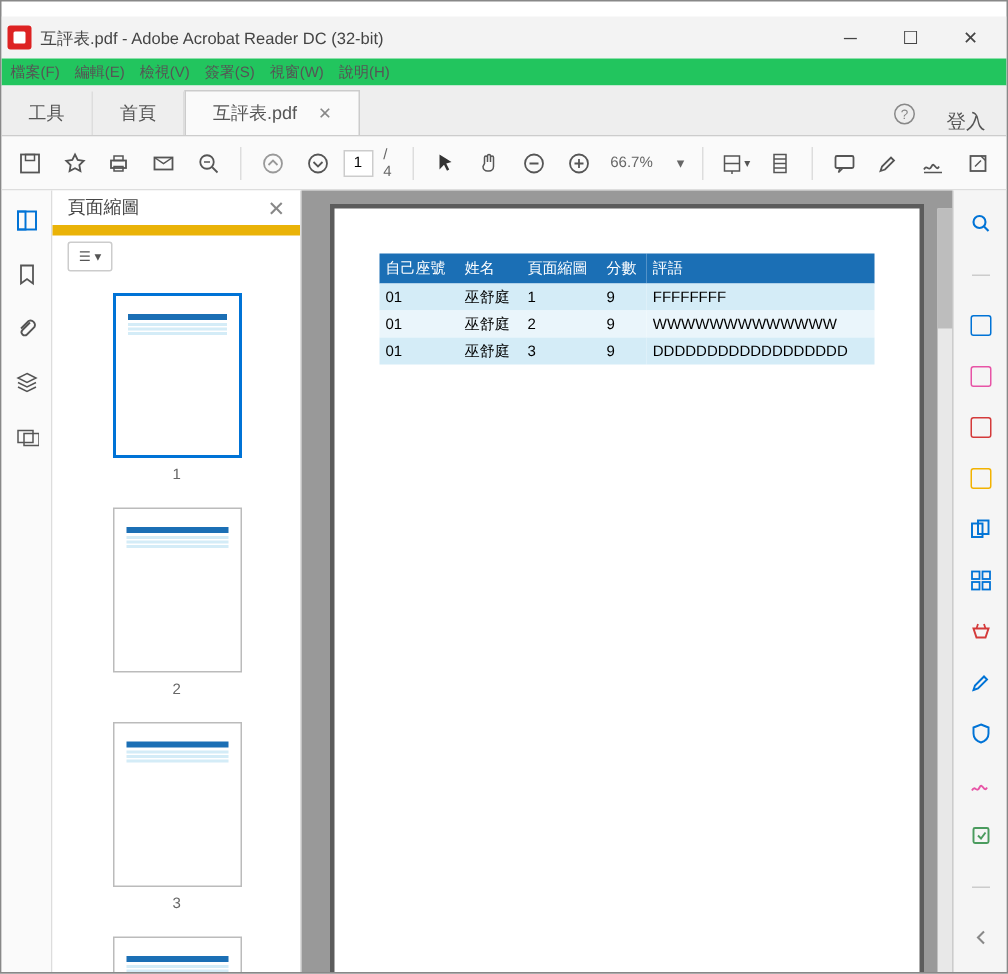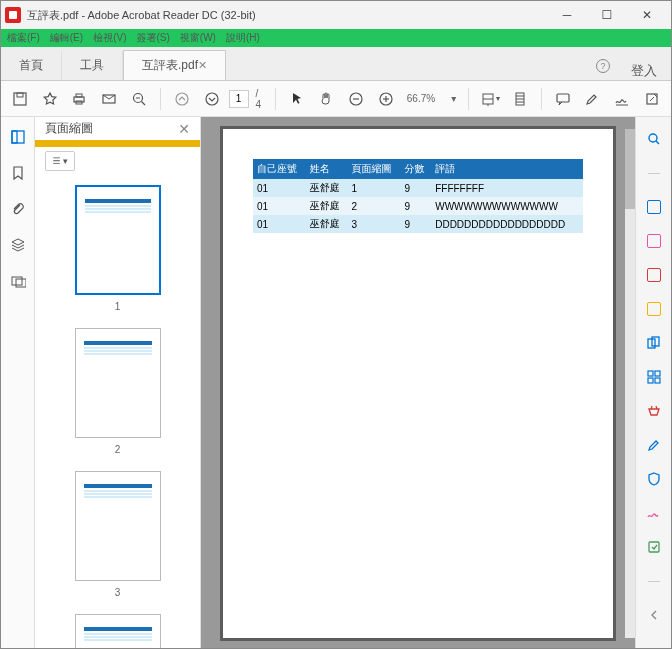--- a/index.html
+++ b/index.html
@@ -1,29 +1,29 @@
 <!DOCTYPE html>
 <html><head>
 <meta charset="utf-8">
 <style>
 * { margin: 0; padding: 0; box-sizing: border-box; font-family: "Microsoft YaHei", "Segoe UI", sans-serif; }
 body { width: 672px; height: 649px; background: #fff; overflow: hidden; border: 1px solid #888; }
 
-.titlebar { height: 28px; background: #f3f3f3; display: flex; align-items: center; padding: 0 4px; font-size: 11px; color: #444; }
+.titlebar { height: 28px; background: #f3f3f3; display: flex; align-items: center; padding: 0 4px; font-size: 11px; color: #444; margin-top: 10px; }
 .titlebar .icon { width: 16px; height: 16px; background: #d22; border-radius: 2px; margin-right: 6px; display: flex; align-items: center; justify-content: center; }
 .titlebar .icon::after { content: ""; width: 8px; height: 8px; background: #fff; border-radius: 1px; }
 .titlebar .title { flex: 1; }
 .winbtns { display: flex; }
 .winbtn { width: 40px; height: 28px; display: flex; align-items: center; justify-content: center; color: #444; font-size: 12px; }
 
 .menubar { height: 18px; display: flex; align-items: center; padding: 0 6px; font-size: 10px; color: #555; gap: 10px; background: #22c55e; }
 
 .tabbar { height: 34px; background: #eee; display: flex; align-items: flex-end; border-bottom: 1px solid #ccc; }
 .tab { padding: 6px 18px; font-size: 12px; color: #555; border-right: 1px solid #ddd; }
-.tab.doc { background: #fafafa; border-top: 1px solid #ccc; border-left: 1px solid #ccc; border-right: 1px solid #ccc; display: flex; align-items: center; }
+.tab.doc { background: #fafafa; border-top: 1px solid #ccc; border-left: 1px solid #ccc; border-right: 1px solid #ccc; display: flex; align-items: center; gap: 14px; }
 .tab .x { color: #888; font-size: 11px; }
 .spacer { flex: 1; }
 .help { width: 28px; height: 28px; display: flex; align-items: center; justify-content: center; color: #888; }
 .login { padding: 0 14px; font-size: 13px; color: #555; }
 
 .toolbar { height: 36px; background: #fafafa; border-bottom: 1px solid #ddd; display: flex; align-items: center; padding: 0 6px; gap: 4px; }
 .tbtn { width: 26px; height: 26px; display: flex; align-items: center; justify-content: center; color: #555; font-size: 14px; border-radius: 2px; }
 .sep { width: 1px; height: 22px; background: #ddd; margin: 0 4px; }
 .pageinput { width: 20px; height: 18px; font-size: 10px; text-align: center; border: 1px solid #ccc; }
 .pgtotal { font-size: 10px; color: #666; margin-left: 3px; }
@@ -86,22 +86,22 @@
 <div class="menubar">
   <span>檔案(F)</span>
   <span>編輯(E)</span>
   <span>檢視(V)</span>
   <span>簽署(S)</span>
   <span>視窗(W)</span>
   <span>說明(H)</span>
 </div>
 
 <div class="tabbar">
+  <div class="tab">工具</div>
   <div class="tab">首頁</div>
-  <div class="tab">工具</div>
   <div class="tab doc">
     <span>互評表.pdf</span>
     <span class="x">✕</span>
   </div>
   <div class="spacer"></div>
   <div class="help">
     <svg width="16" height="16" viewBox="0 0 16 16">
         <circle cx="8" cy="8" r="6.5" fill="none" stroke="#888" stroke-width="1"></circle>
         <text x="8" y="11" text-anchor="middle" font-size="9" fill="#888">?</text>
       </svg>

